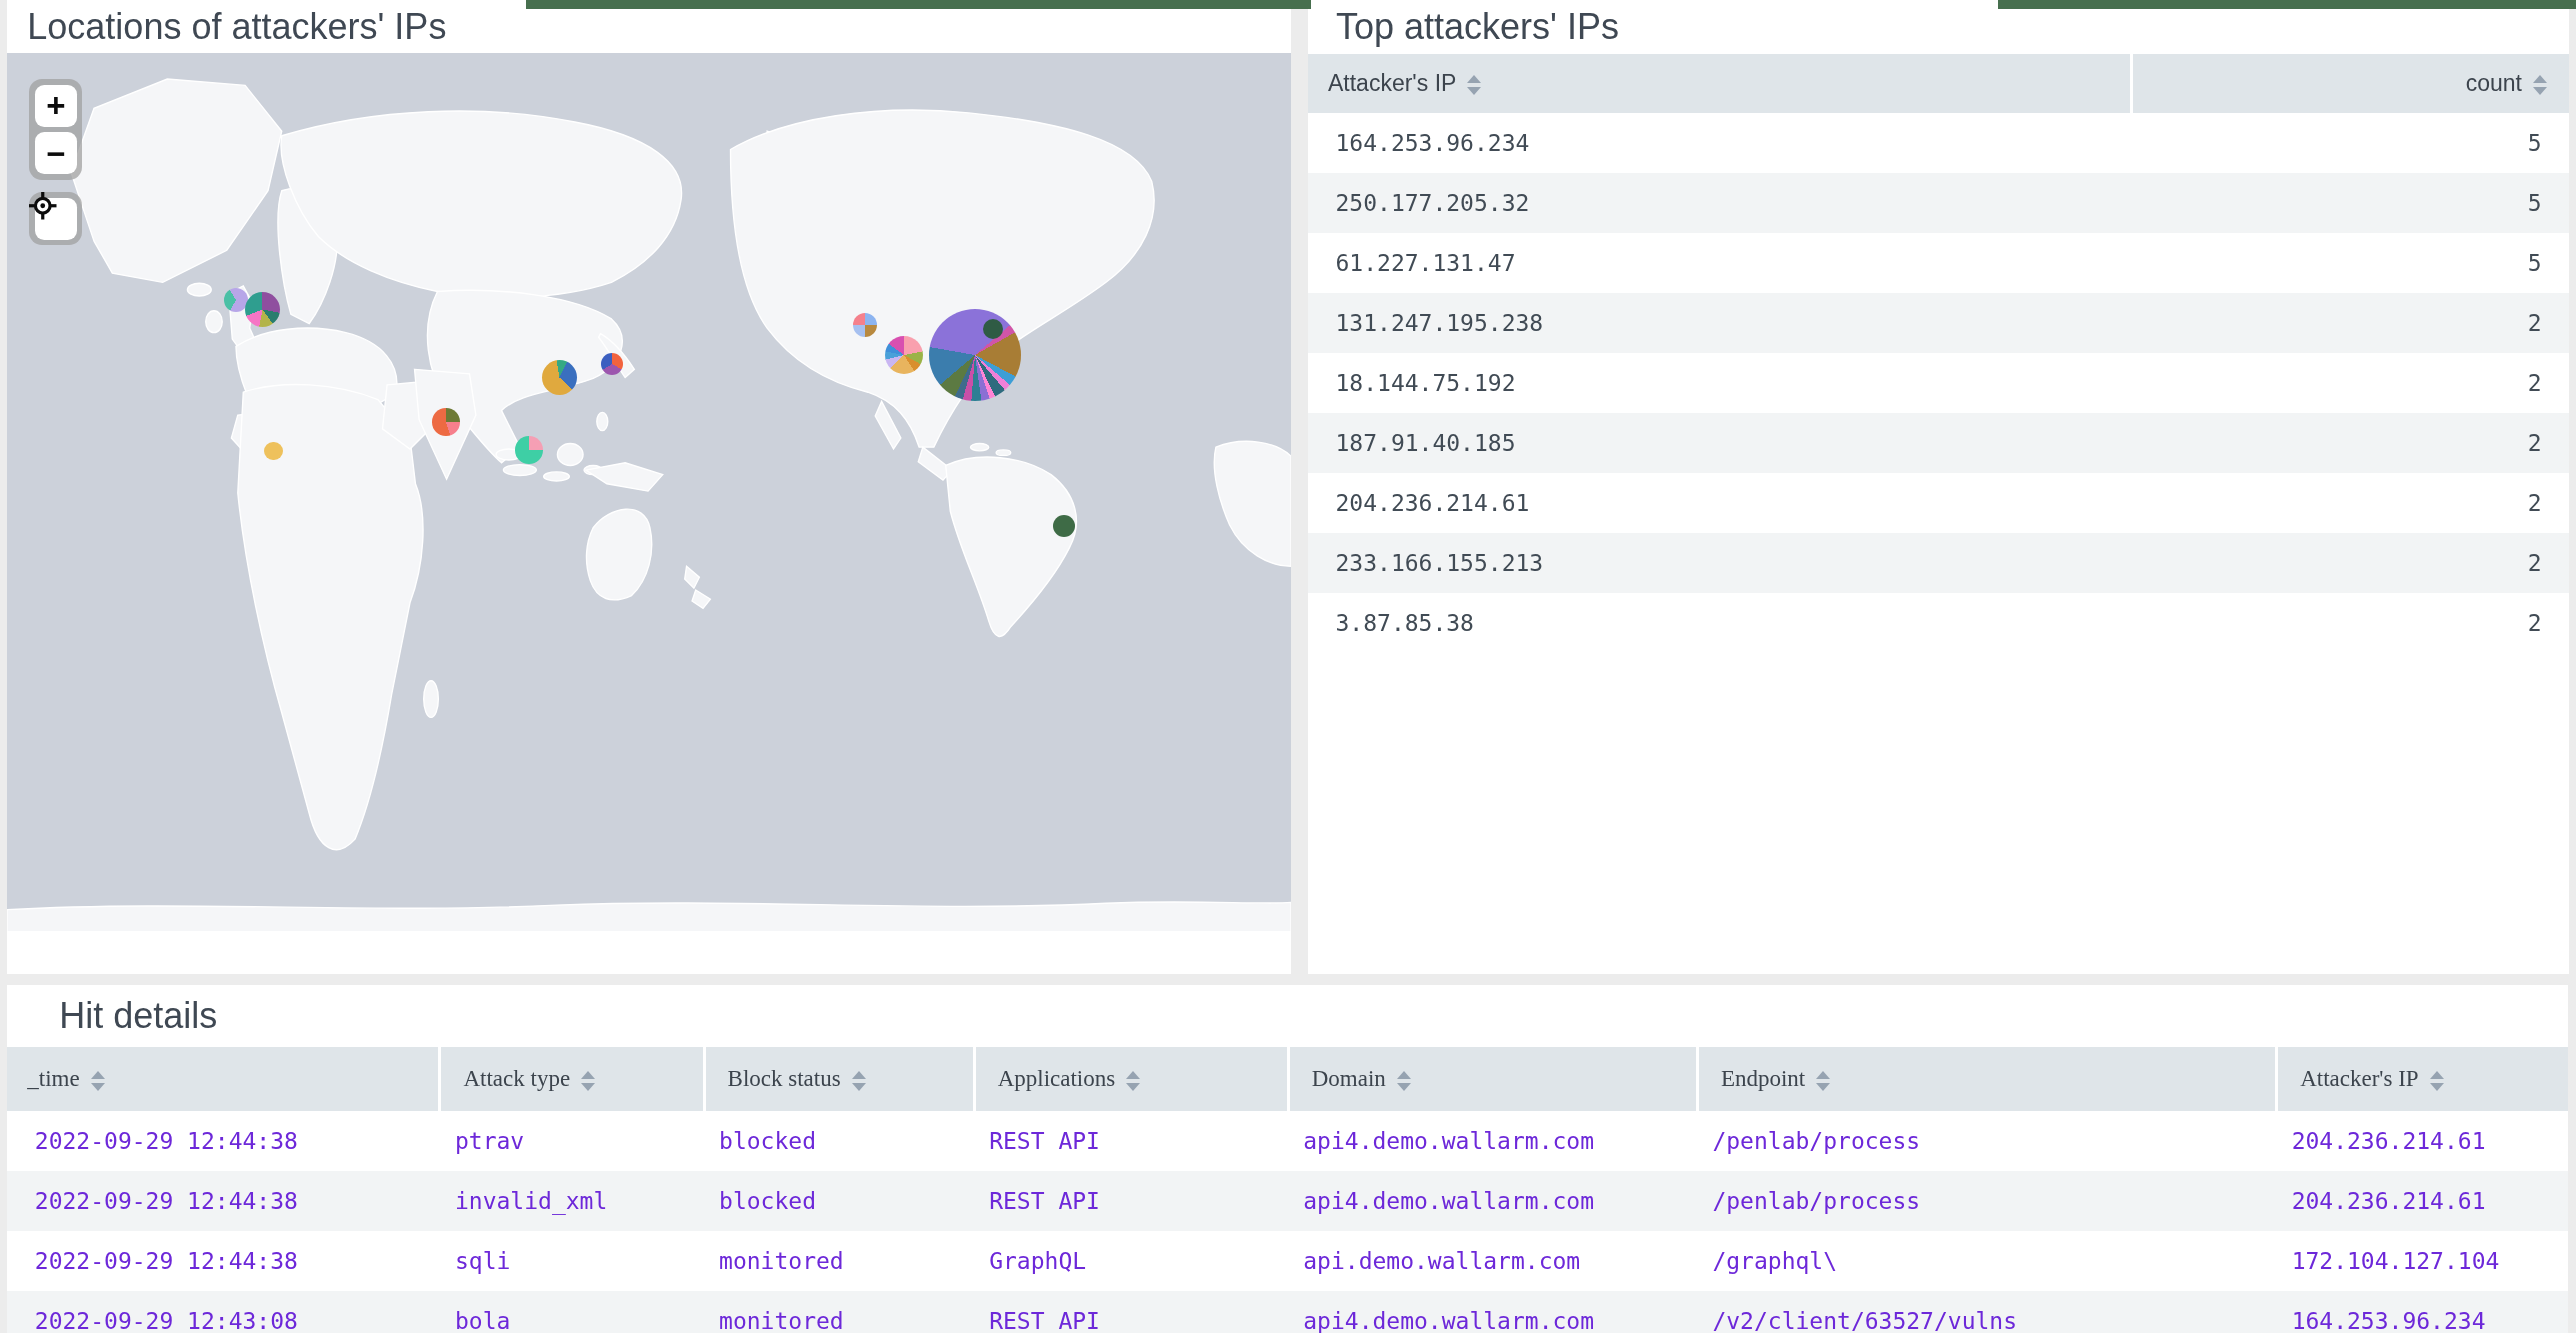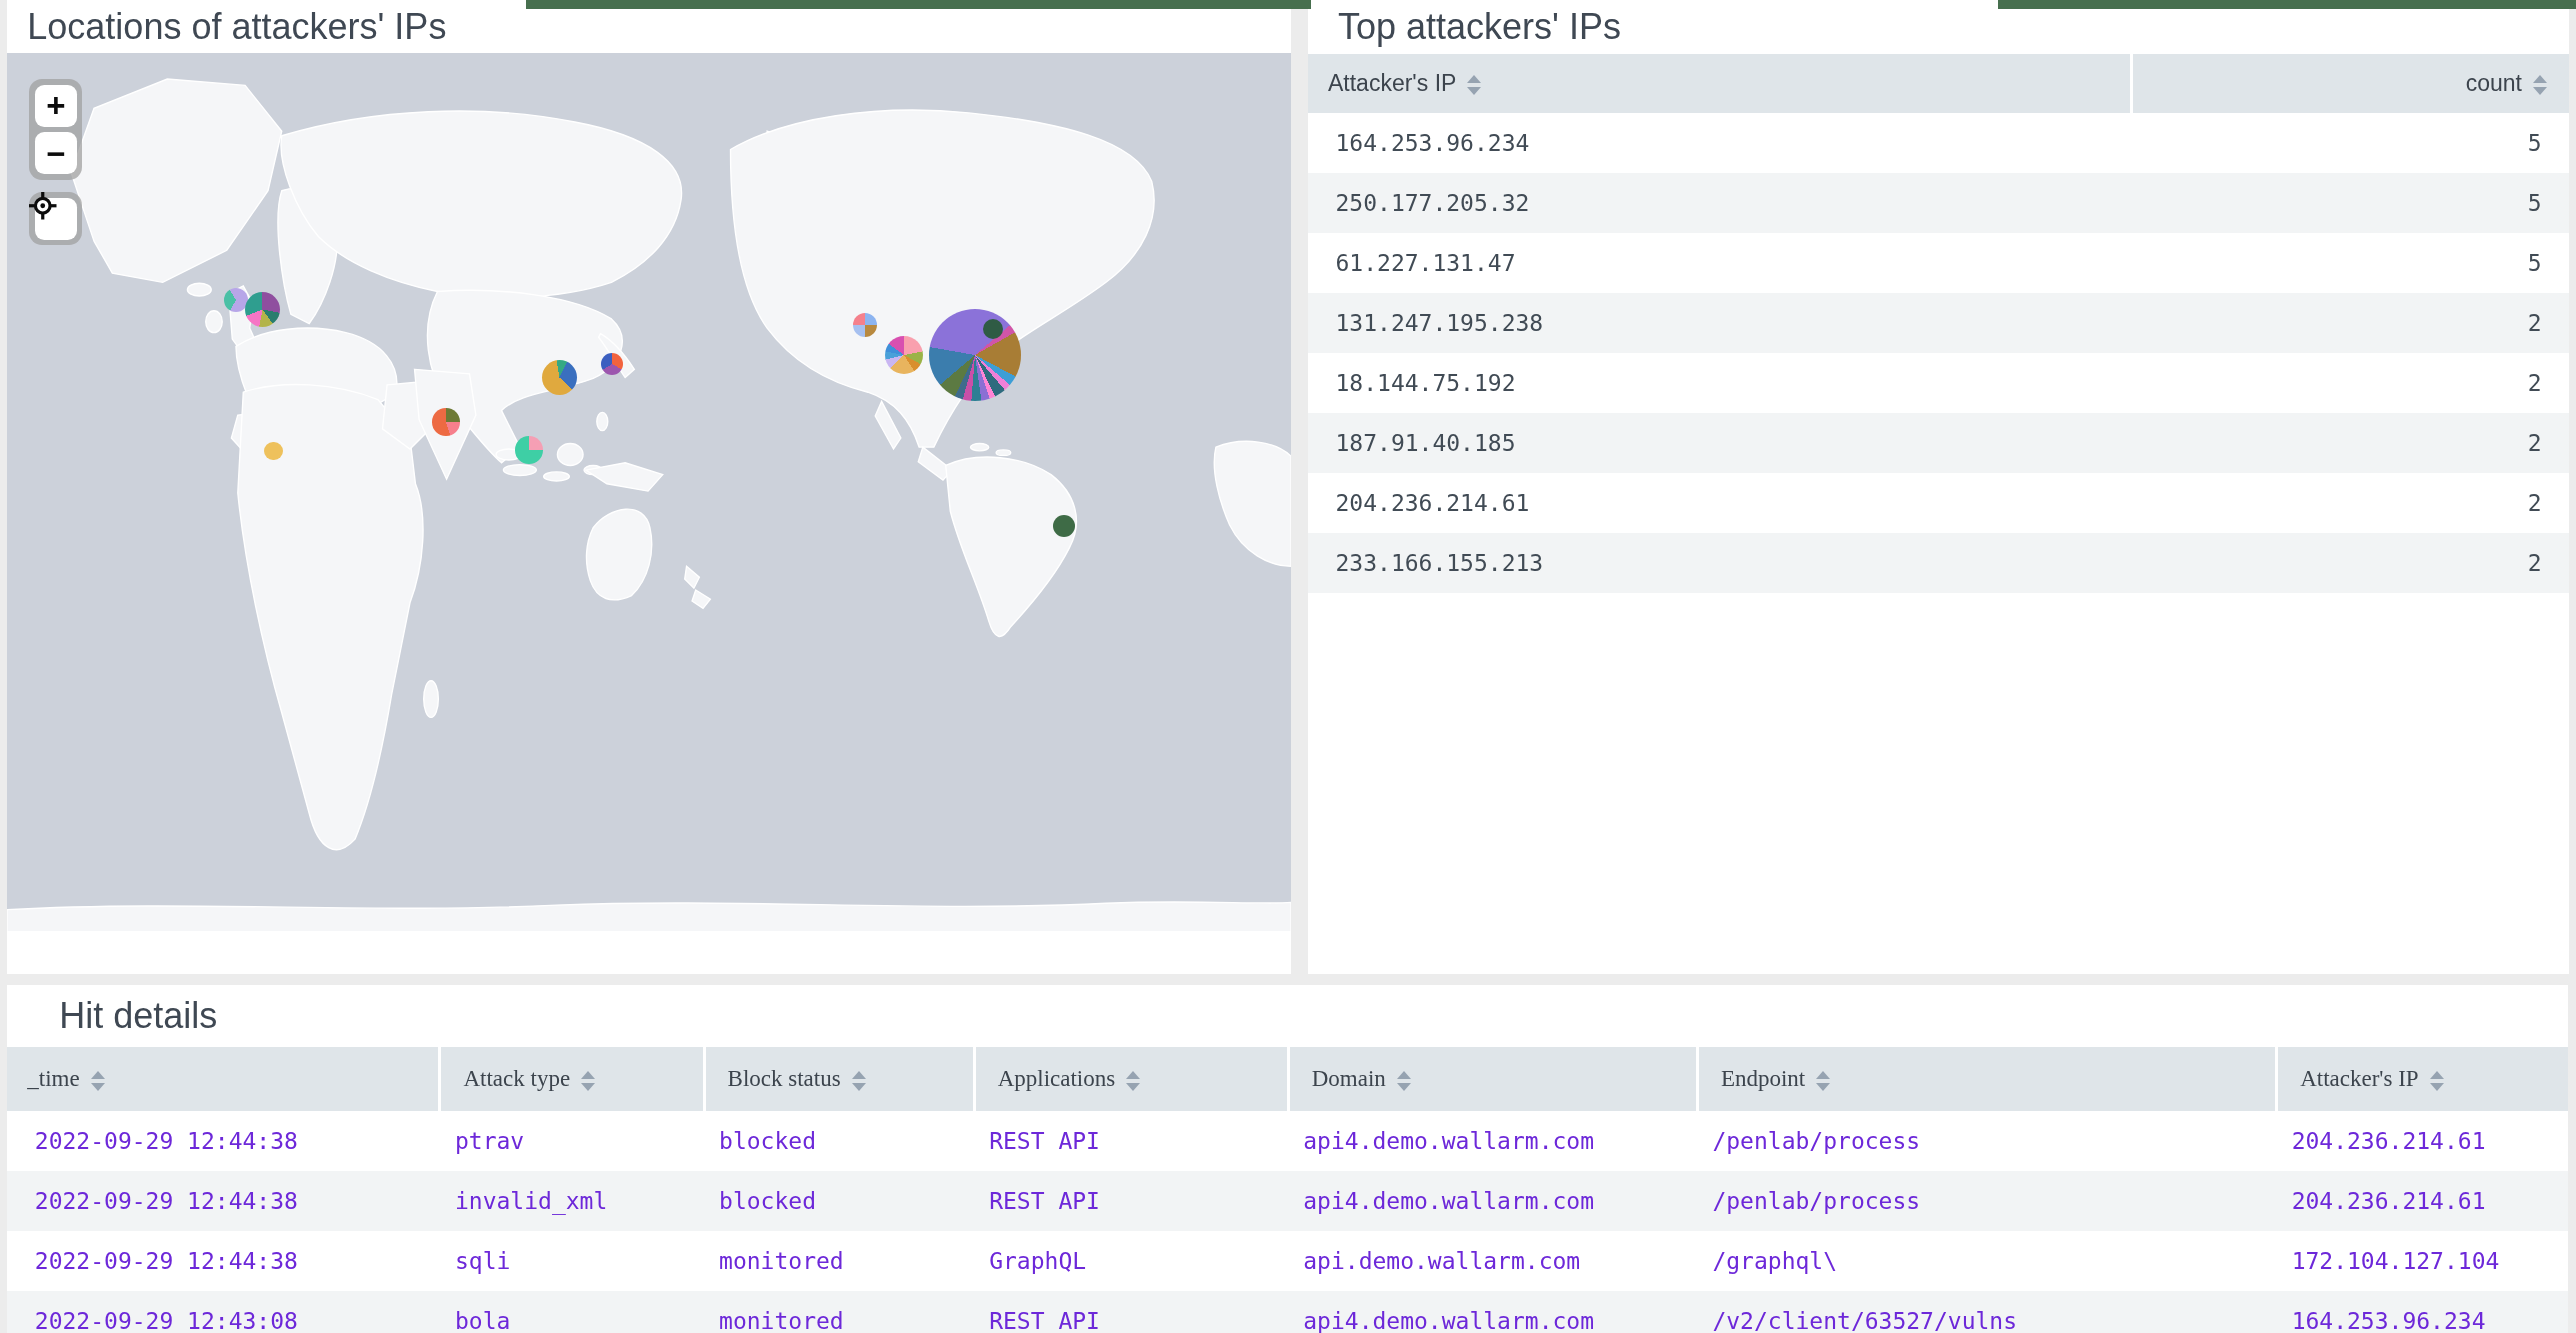--- a/index.html
+++ b/index.html
@@ -7,21 +7,21 @@
         font-family:"Liberation Sans",sans-serif;color:#3c444d;}
   .green-seg{position:absolute;top:0;height:9.2px;background:#476f4e;z-index:40;}
   .seg-a{left:526px;width:785px;}
   .seg-b{left:1998px;width:578px;}
   .panel{position:absolute;background:#fff;z-index:10;}
   .panel-map{left:7.3px;top:0;width:1284px;height:974px;}
   .panel-topips{left:1308px;top:0;width:1261px;height:974px;}
   .panel-hits{left:7.3px;top:985px;width:2561px;height:349px;overflow:hidden;}
   .panel-title{font-size:36px;color:#3f4853;white-space:nowrap;}
   .panel-map .panel-title{line-height:53px;padding-left:20px;}
-  .panel-topips .panel-title{line-height:54px;padding-left:30px;}
+  .panel-topips .panel-title{line-height:54px;padding-left:0;margin-left:28px;}
   .panel-hits .panel-title{line-height:62px;padding-left:20px;margin-left:32px;}
 
   
   .map{position:absolute;left:0;top:53px;width:1284px;height:879px;background:#ccd1da;overflow:hidden;}
   .map svg{position:absolute;left:0;top:0;}
   .pie{position:absolute;border-radius:50%;z-index:5;}
   .map-ctl{position:absolute;left:22px;background:rgba(160,160,160,.75);border-radius:13px;
            padding:5.5px;display:flex;flex-direction:column;gap:5.5px;z-index:8;}
   .ctl-zoom{top:26px;}
   .ctl-loc{top:139px;}
@@ -187,20 +187,24 @@
             <td class="right">2</td>
           </tr>
           <tr>
             <td>204.236.214.61</td>
             <td class="right">2</td>
           </tr>
           <tr>
             <td>233.166.155.213</td>
             <td class="right">2</td>
           </tr>
+          <tr>
+            <td>3.87.85.38</td>
+            <td class="right">2</td>
+          </tr>
         </tbody>
       </table>
   </section>
 
   <section class="panel panel-hits">
     <div class="panel-title">Hit details</div>
     <table class="dtable">
         <colgroup>
           <col style="width: 431px;">
           <col style="width: 264px;">

